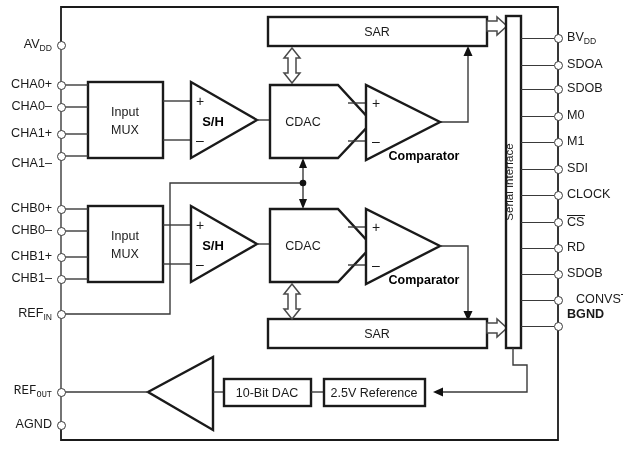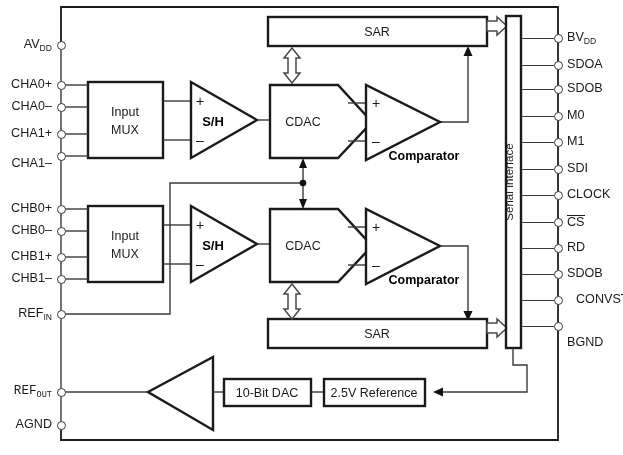--- a/index.html
+++ b/index.html
@@ -202,21 +202,21 @@
         <div class="pin-circle" style="left: 553.5px; top: 243.5px;"></div>
         <div class="pin-text" style="top: 241px; left: 567px;">RD</div>
         <div class="pin-lead" style="left: 521px; top: 274px; width: 33px;"></div>
         <div class="pin-circle" style="left: 553.5px; top: 269.5px;"></div>
         <div class="pin-text" style="top: 267px; left: 567px;">SDOB</div>
         <div class="pin-lead" style="left: 521px; top: 300px; width: 33px;"></div>
         <div class="pin-circle" style="left: 553.5px; top: 295.5px;"></div>
         <div class="pin-text" style="top: 293px; left: 551px; margin-left: 25px;">CONVST</div>
         <div class="pin-lead" style="left: 521px; top: 326px; width: 33px;"></div>
         <div class="pin-circle" style="left: 553.5px; top: 321.5px;"></div>
-        <div class="pin-text" style="top: 336px; left: 567px;">BGND</div>
+        <div class="pin-text" style="top: 308px; left: 567px; font-weight: bold;">BGND</div>
       </div>
 </div>
 
 </div>
 
 <style>
   .pin-host{position:absolute;left:0;top:0;width:623px;height:402px;pointer-events:none;}
   .pin-circle{position:absolute;width:9px;height:9px;border-radius:50%;background:#fff;
               border:1.5px solid #3a3a3a;box-sizing:border-box;}
   .pin-text{position:absolute;font-family:"Liberation Sans", sans-serif;font-size:12.6px;

